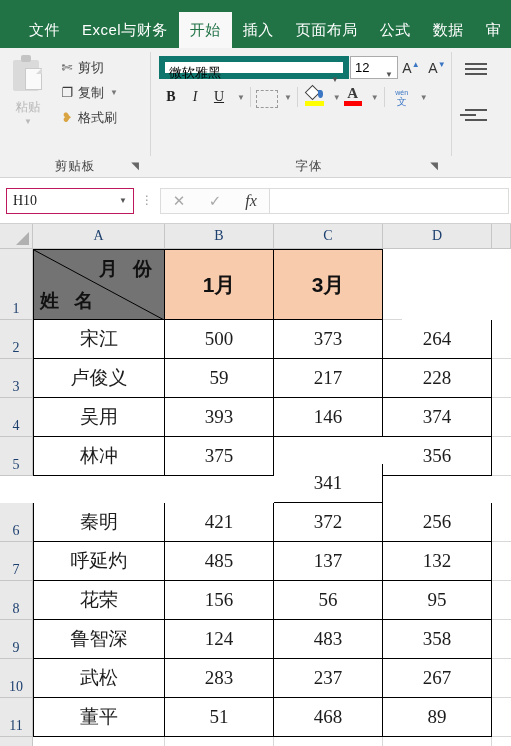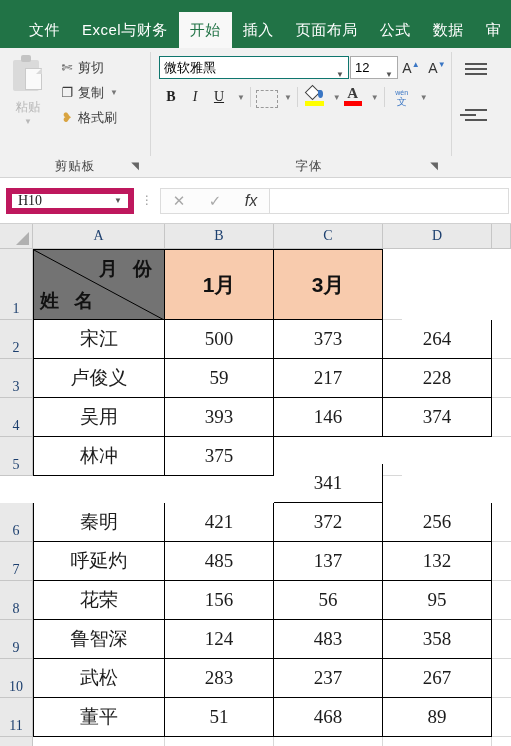--- a/index.html
+++ b/index.html
@@ -78,21 +78,21 @@
     display:flex; align-items:center; height:25px;
     font-size:13px; color:#3b3b3b;
   }
   .clip-ico{ width:22px; text-align:center; font-size:13px; }
   .mini-caret{ font-size:8px; color:#777; margin-left:6px; }
 
   
   .grp-font{ width:300px; padding:8px 0 0 8px; position:relative; }
   .fontrow1{ display:flex; align-items:center; height:23px; }
   .fontname{
-    width:190px; height:23px; border:1px solid #0f766e; background:#fff;
+    width:190px; height:23px; border:6px solid #0f766e; background:#fff;
     font-size:13px; padding:0 4px; line-height:21px; position:relative;
   }
   .fontname .cv{ position:absolute; right:4px; top:7px; font-size:8px; color:#555;}
   .fontsize{
     width:48px; height:23px; border:1px solid #ababab; background:#fff;
     font-size:13px; padding:0 4px; line-height:21px; margin-left:1px;
     position:relative;
   }
   .fontsize .cv{ position:absolute; right:4px; top:7px; font-size:8px; color:#555;}
   .growA,.shrinkA{
@@ -146,37 +146,37 @@
     display:block; height:2px; background:#555; margin:3px auto;
   }
 
   
   .fbar{
     height:46px; background:#fff; display:flex; align-items:center;
     border-bottom:1px solid #d0d0d0; padding:0 2px;
   }
   .namebox{
     width:128px; height:26px; margin-left:4px;
-    border:6px solid #be185d; background:#fff;
+    border:1px solid #be185d; background:#fff;
     font-size:14px; font-family:"Liberation Serif",serif;
     display:flex; align-items:center; padding:0 6px;
     position:relative; color:#1c1c1c;
   }
   .namebox .cv{ position:absolute; right:6px; font-size:8px; color:#555; }
   .dots{
     width:26px; text-align:center; color:#9a9a9a; font-size:12px;
     letter-spacing:0; line-height:9px;
   }
   .fxgroup{
     display:flex; align-items:center; height:26px;
     border:1px solid #dcdcdc; background:#fcfcfc;
   }
   .fxbtn{ width:36px; text-align:center; font-size:15px; color:#a8a8a8; }
   .fxbtn.fx{
-    color:#3b3b3b; font-family:Liberation Sans, sans-serif;
+    color:#3b3b3b; font-family:Liberation Serif, serif;
     font-style:italic; font-size:16px;
   }
   .fin{
     flex:1; height:26px; border:1px solid #dcdcdc; border-left:none;
     background:#fff; margin-right:0;
   }
 
   
   .sheet{ position:relative; background:#fff; }
   .colhdr{ display:flex; height:25px; }
@@ -410,20 +410,21 @@
         <div class="cell" style="width: 109px; height: 39px;">393</div>
         <div class="cell" style="width: 109px; height: 39px;">146</div>
         <div class="cell" style="width: 109px; height: 39px;">374</div>
         <div class="cell blank" style="width: 19px; height: 39px; border-right: none;"></div>
       </div>
       <div class="gridrow">
         <div class="rowhdr" style="height: 39px;">5</div>
         <div class="cell name leftline" style="width: 132px; height: 39px;">林冲</div>
         <div class="cell" style="width: 109px; height: 39px;">375</div>
         <div class="cell" style="width: 109px; height: 39px; margin-top: 27px;">341</div>
+        <div class="cell" style="width: 109px; height: 39px;">356</div>
         <div class="cell blank" style="width: 19px; height: 39px; border-right: none;"></div>
       </div>
       <div class="gridrow">
         <div class="rowhdr" style="height: 39px;">6</div>
         <div class="cell name leftline" style="width: 132px; height: 39px;">秦明</div>
         <div class="cell" style="width: 109px; height: 39px;">421</div>
         <div class="cell" style="width: 109px; height: 39px; text-align: right;">372</div>
         <div class="cell" style="width: 109px; height: 39px;">256</div>
         <div class="cell blank" style="width: 19px; height: 39px; border-right: none;"></div>
       </div>

